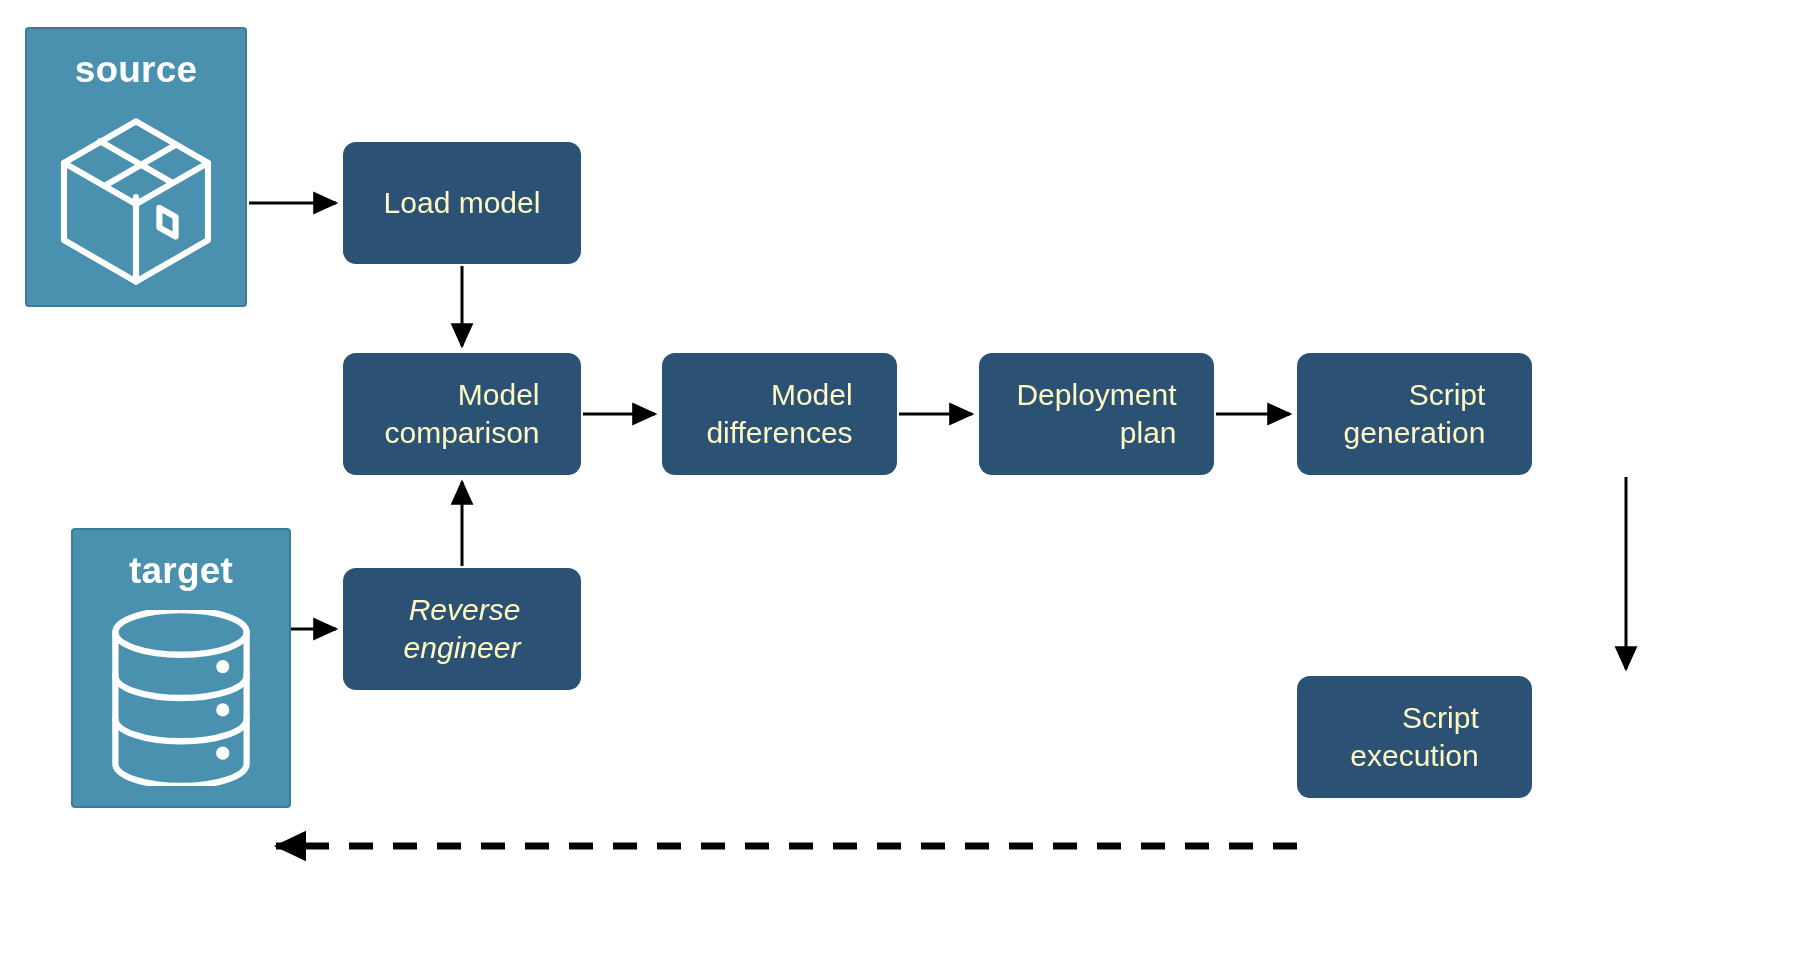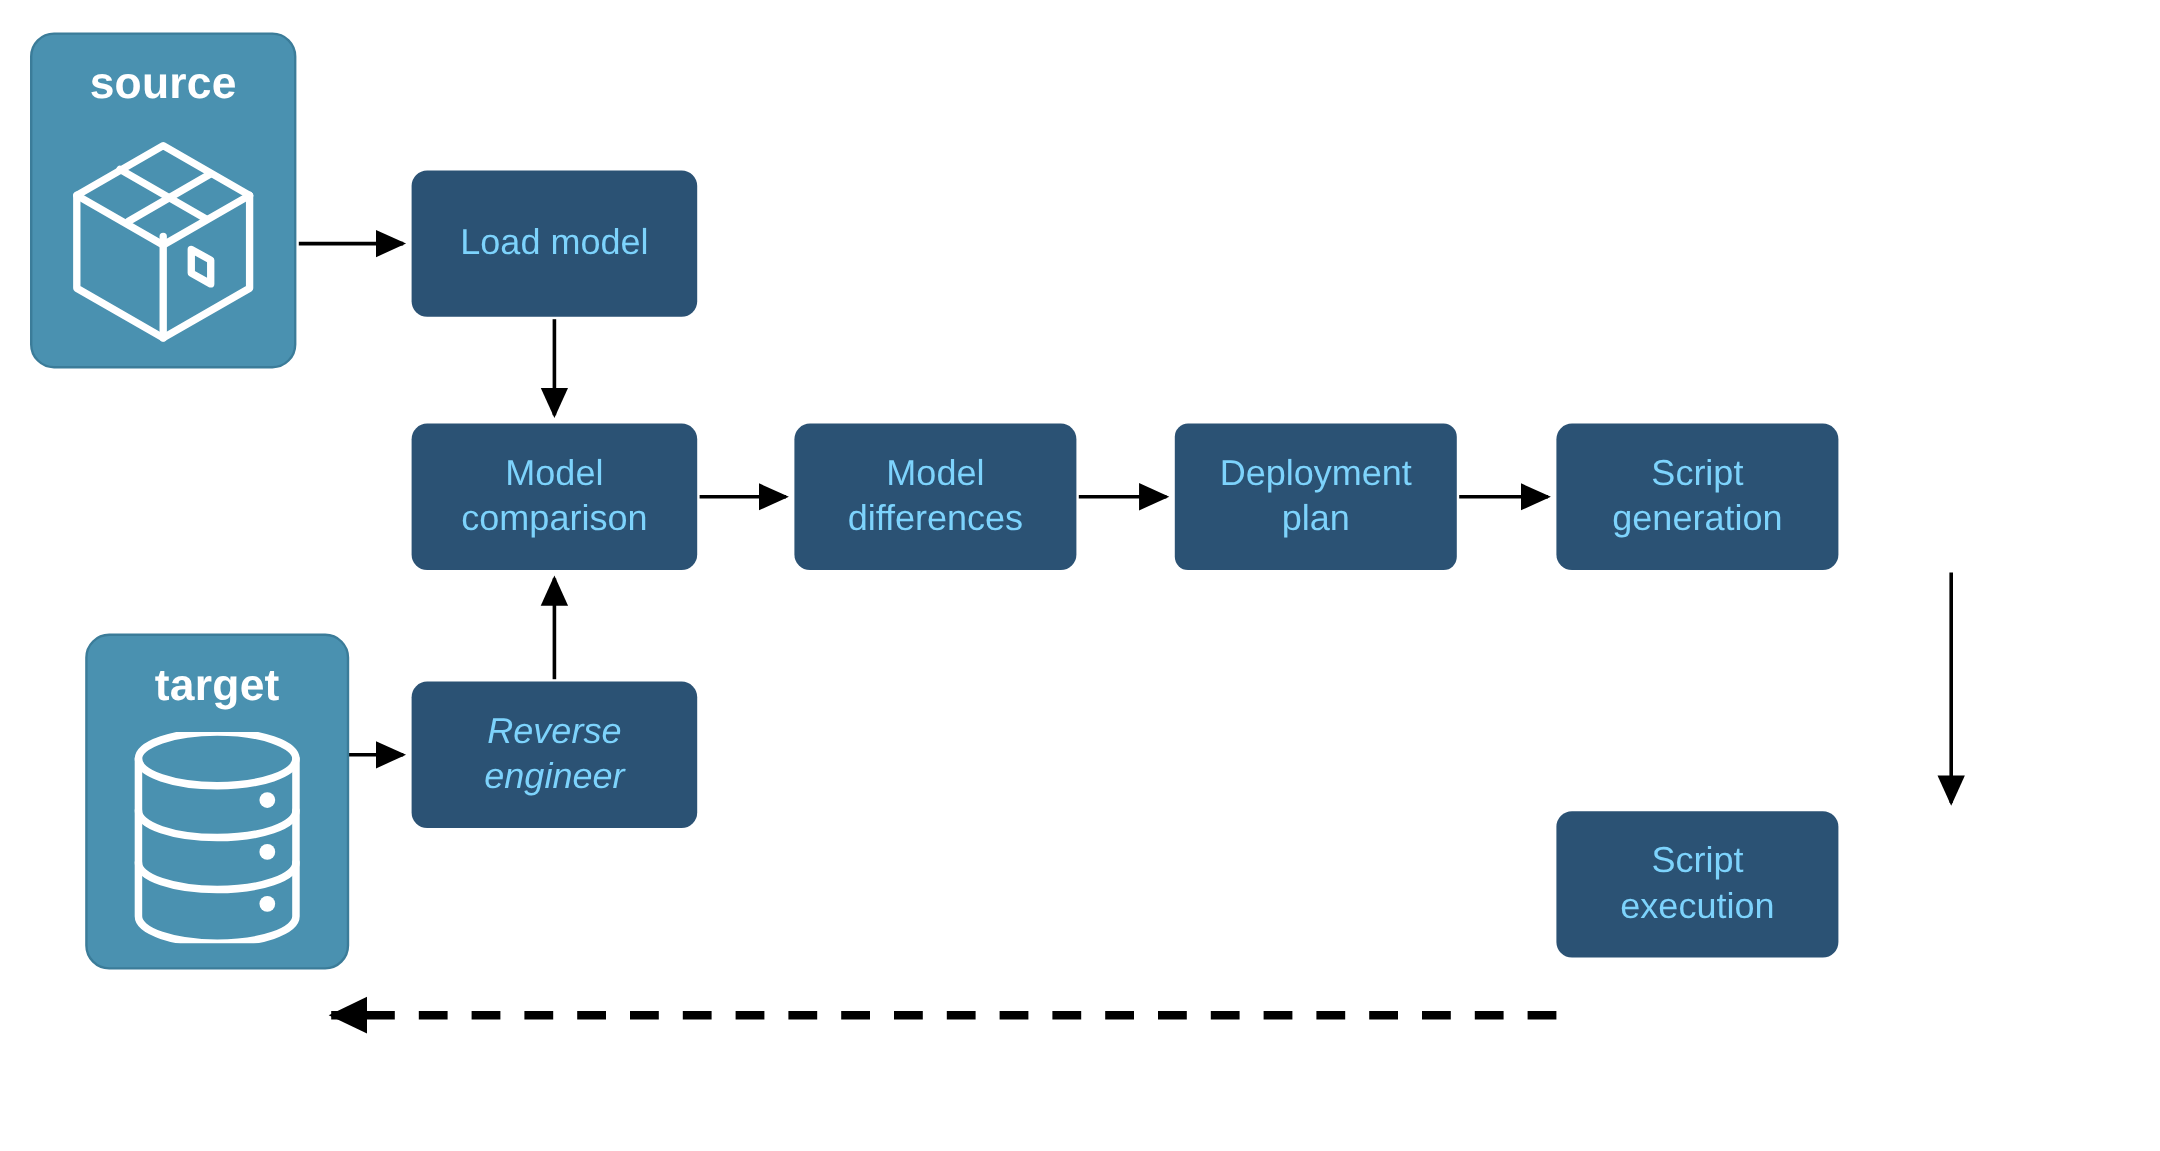--- a/index.html
+++ b/index.html
@@ -26,21 +26,21 @@
     width: 1800px;
     height: 959px;
     pointer-events: none;
   }
 
   
   .endpoint {
     position: absolute;
     background: #4a91b0;
     border: 2px solid #3b7c99;
-    border-radius: 20px;
+    border-radius: 4px;
     box-sizing: border-box;
     display: flex;
     flex-direction: column;
     align-items: center;
   }
   .endpoint-label {
     color: #ffffff;
     font-weight: bold;
     font-size: 37px;
     line-height: 1;
@@ -58,22 +58,22 @@
 
   
   .node {
     position: absolute;
     background: #2b5274;
     border-radius: 13px;
     box-sizing: border-box;
     display: flex;
     align-items: center;
     justify-content: center;
-    text-align: center;
-    color: #7dd3fc;
+    text-align: right;
+    color: #fef9c3;
     font-size: 30px;
     line-height: 1.28;
     padding: 4px 0;
   }
   .node-label { white-space: pre-line; }
 </style>
 </head>
 <body>
 
 <div id="canvas">
@@ -175,21 +175,21 @@
   <div class="node" style="left:343px; top:353px; width:238px; height:122px;">
     <span class="node-label">Model
 comparison</span>
   </div>
 
   <div class="node" style="left:662px; top:353px; width:235px; height:122px;">
     <span class="node-label">Model
 differences</span>
   </div>
 
-  <div class="node" style="left:979px; top:353px; width:235px; height:122px;border-radius:11px;">
+  <div class="node" style="left:979px; top:353px; width:235px; height:122px;">
     <span class="node-label">Deployment
 plan</span>
   </div>
 
   <div class="node" style="left:1297px; top:353px; width:235px; height:122px;">
     <span class="node-label">Script
 generation</span>
   </div>
 
   <div class="node" style="left:343px; top:568px; width:238px; height:122px;font-style:italic;">

